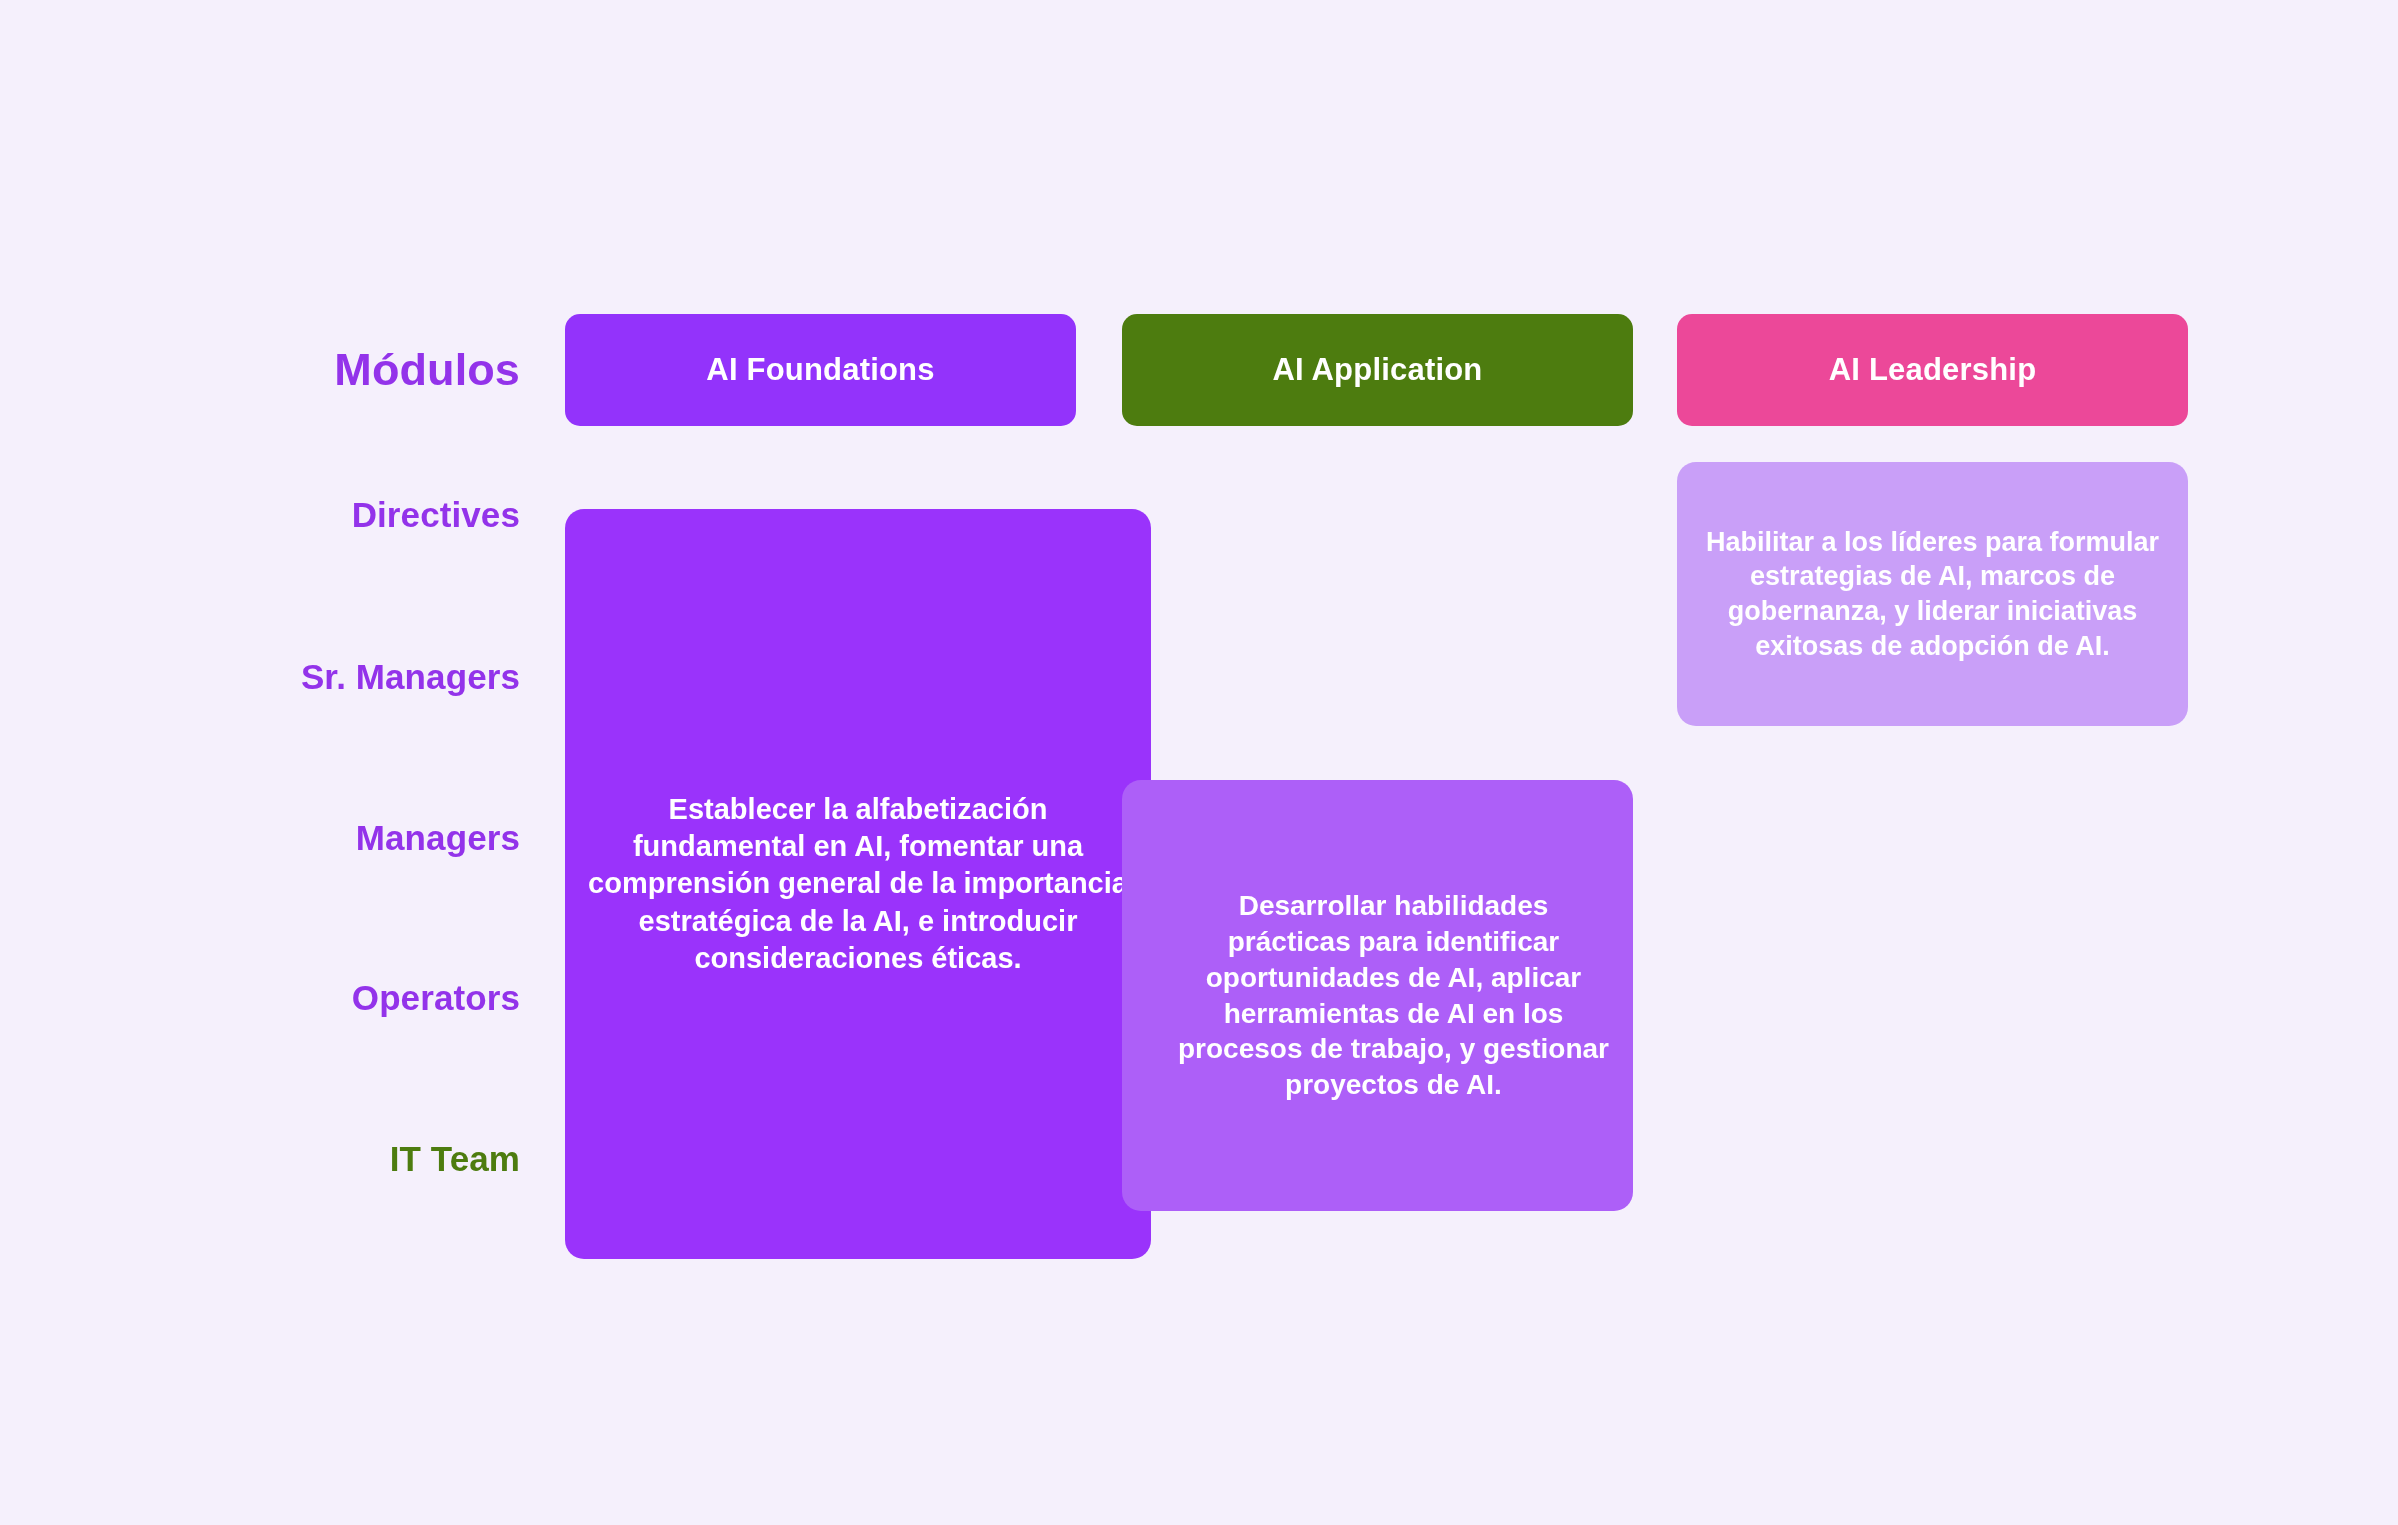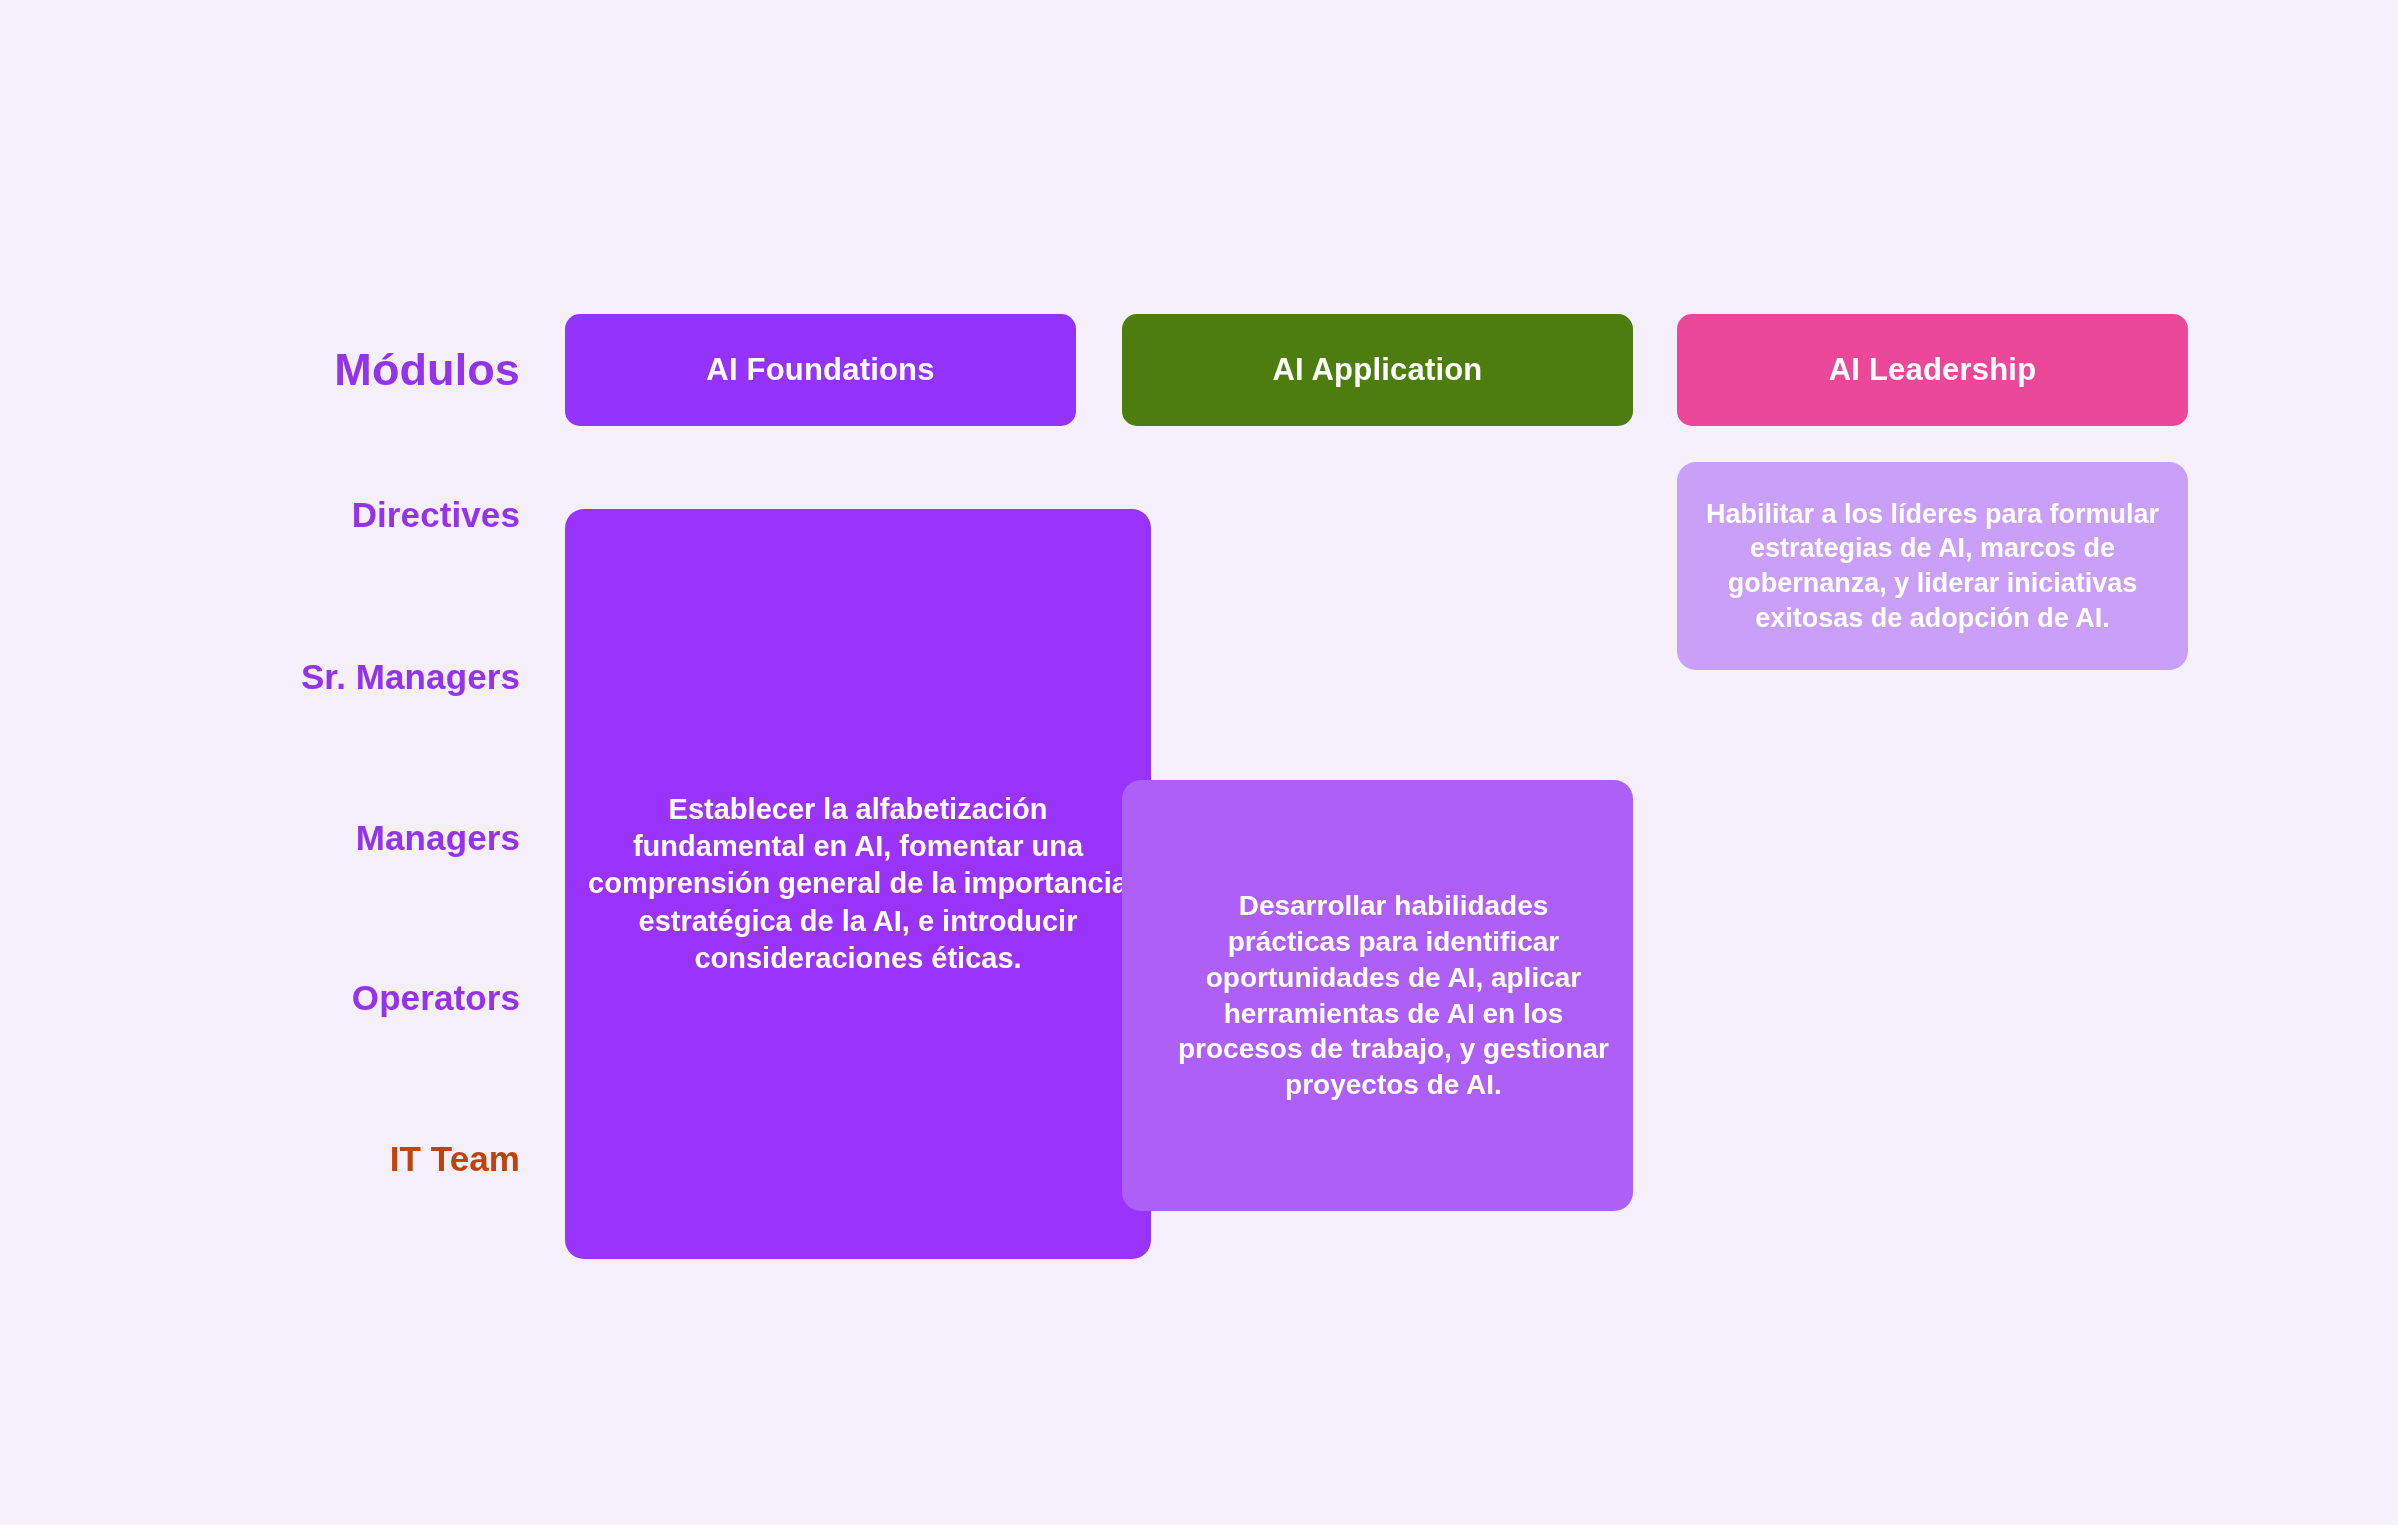--- a/index.html
+++ b/index.html
@@ -97,40 +97,40 @@
   #column-foundations .col-header { width: 511px; }
   #column-foundations .cell-card  { width: 586px; top: 147px; height: 750px; margin-top: 48px; }
   #column-foundations .cell-text  { font-size: 29px; }
 
   #column-application { left: 1122px; width: 511px; }
   #column-application .col-header { width: 511px; }
   #column-application .cell-card  { width: 511px; top: 466px; height: 431px; }
 
   #column-leadership { left: 1677px; width: 511px; }
   #column-leadership .col-header { width: 511px; }
-  #column-leadership .cell-card  { width: 511px; top: 148px; height: 208px; }
+  #column-leadership .cell-card  { width: 511px; top: 148px; height: 264px; }
   #column-leadership .cell-text   { font-size: 27px; }
 </style>
 </head>
 <body style="background: rgb(245, 240, 252);">
 
 <div id="matrix-stage">
 
   <div class="axis-labels">
     <div class="axis-label modules" style="top: 36px; color: rgb(147, 51, 234);">Módulos</div>
 
     <div class="axis-label" style="top: 187px; color: rgb(147, 51, 234);">Directives</div>
 
     <div class="axis-label" style="top: 349px; color: rgb(147, 51, 234);">Sr. Managers</div>
 
     <div class="axis-label" style="top: 510px; color: rgb(147, 51, 234);">Managers</div>
 
     <div class="axis-label" style="top: 670px; color: rgb(147, 51, 234);">Operators</div>
 
-    <div class="axis-label" style="top: 831px; color: #c2410c;">IT Team</div>
+    <div class="axis-label" style="top: 831px; color: #4d7c0f;">IT Team</div>
   </div>
 
   <div class="column" id="column-foundations">
     <div class="col-header" style="background: rgb(147, 51, 251);">
       <span class="col-header-label">AI Foundations</span>
     </div>
     <div class="cell-card" style="background: rgb(154, 51, 251);">
       <span class="cell-text">Establecer la alfabetización fundamental en AI, fomentar una comprensión general de la importancia estratégica de la AI, e introducir consideraciones éticas.</span>
     </div>
   </div>

